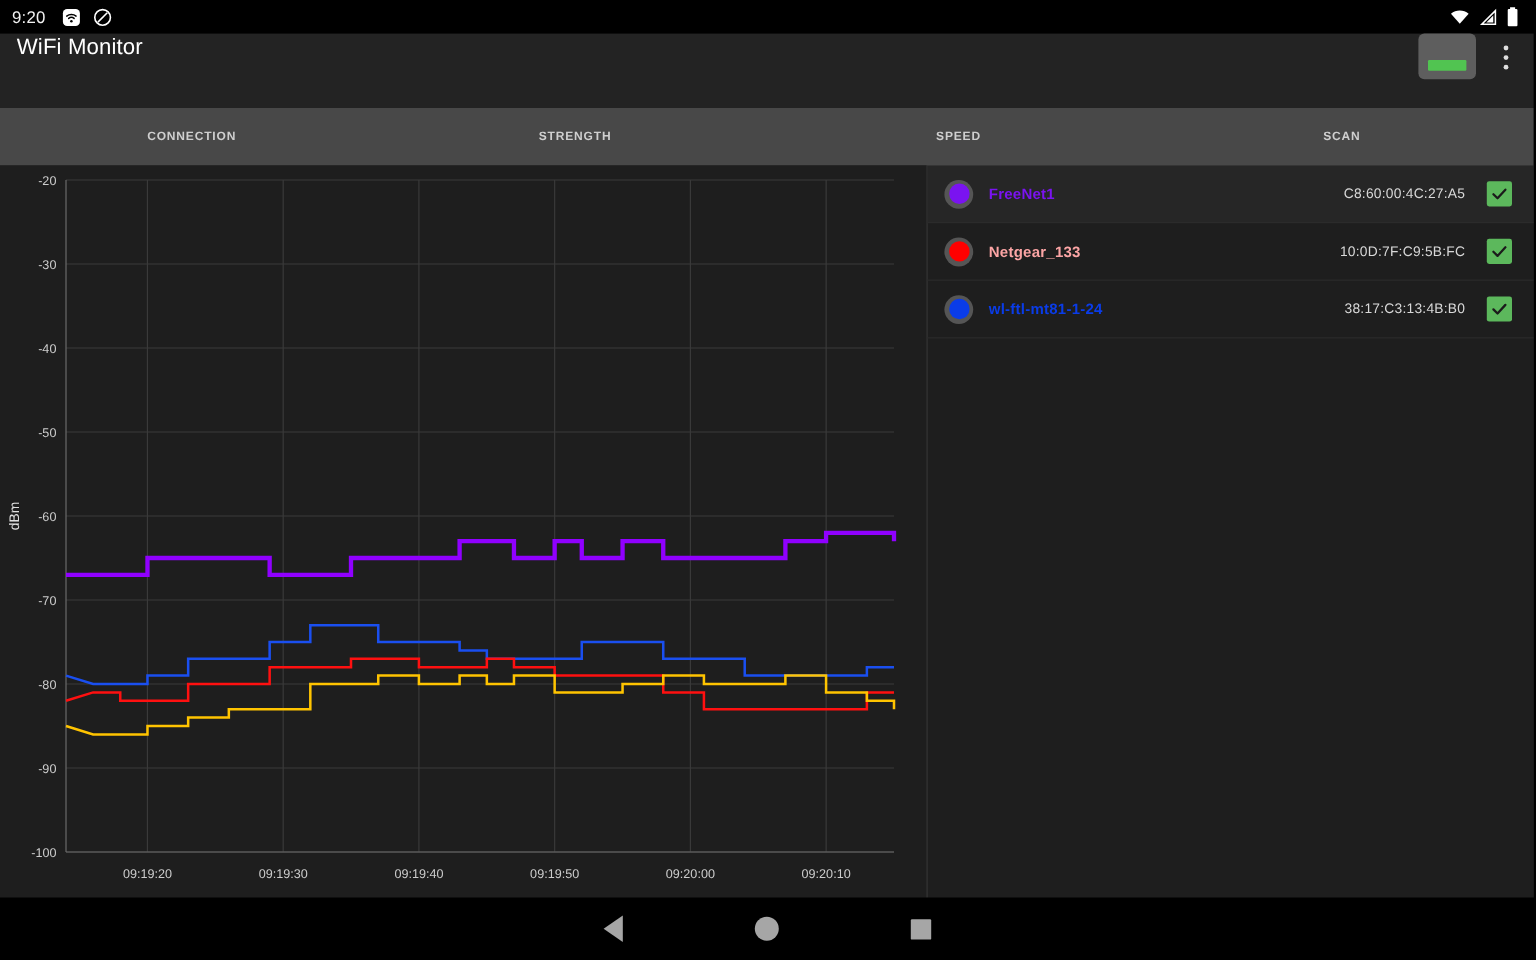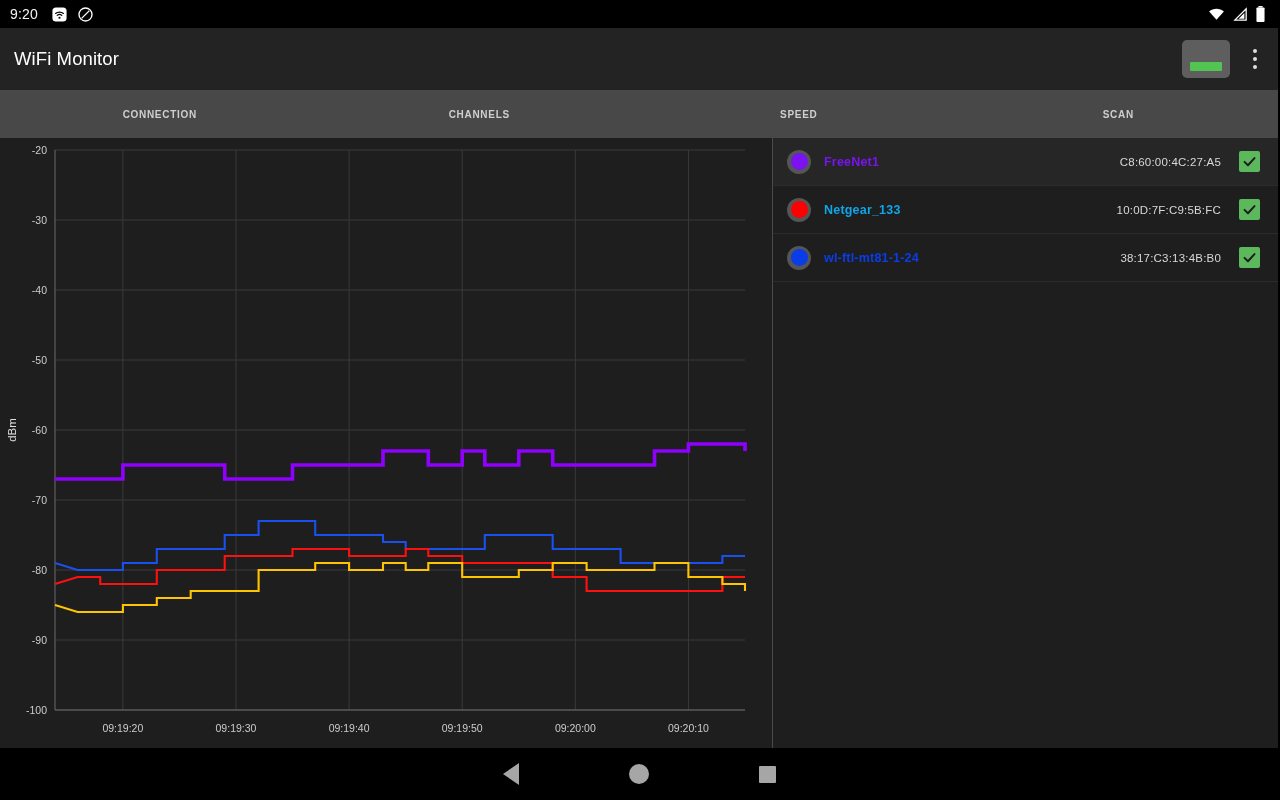--- a/index.html
+++ b/index.html
@@ -17,21 +17,21 @@
     display: flex; align-items: center; padding: 0 8px 0 10px;
     flex: 0 0 28px;
   }
   .sb-time { font-size: 14px; letter-spacing: .2px; color:#f2f2f2; }
   .sb-left-icons { display:flex; align-items:center; gap:9px; margin-left:13px; }
   .sb-spacer { flex: 1 1 auto; }
   .sb-right-icons { display:flex; align-items:center; gap:6px; padding-right:4px;}
 
   
   .appbar {
-    height: 62px; background: #232323; display:flex; align-items:center;
+    height: 62px; background: #232323; display:flex; align-items:flex-start;
     padding: 0 6px 0 14px; flex: 0 0 62px;
   }
   .app-title { color: #fff; font-size: 18.5px; font-weight: 400; letter-spacing:.1px; }
   .appbar-spacer { flex:1 1 auto; }
   .toggle-btn {
     width: 48px; height: 38px; background: #5e5e5e; border-radius: 5px;
     display:flex; align-items:flex-end; justify-content:center; padding-bottom: 7px;
     margin-right: 14px;
   }
   .toggle-bar { width: 32px; height: 9px; background:#51c451; border-radius:1px; }
@@ -140,21 +140,21 @@
       <span class="dot"></span>
     </div>
   </div>
 
   <div class="tabbar">
     <div class="tab">
       <span>CONNECTION</span>
       <span class="underline"></span>
     </div>
     <div class="tab">
-      <span>CHANNELS</span>
+      <span>STRENGTH</span>
       <span class="underline"></span>
     </div>
     <div class="tab">
       <span>SPEED</span>
       <span class="underline"></span>
     </div>
     <div class="tab">
       <span>SCAN</span>
       <span class="underline"></span>
     </div>
@@ -220,21 +220,21 @@
           <svg width="15" height="15" viewBox="0 0 24 24">
             <path d="M4 12.5 9.5 18 20 6.5" fill="none" stroke="#1b1b1b" stroke-width="3" stroke-linecap="round" stroke-linejoin="round"></path>
           </svg>
         </span>
       </div>
 
       <div class="legend-row">
         <span class="lg-dot-wrap">
           <span class="lg-dot" id="dot2" style="background: rgb(255, 0, 0);"></span>
         </span>
-        <span class="lg-name" id="name2" style="color: #0ea5e9;">Netgear_133</span>
+        <span class="lg-name" id="name2" style="color: #fca5a5;">Netgear_133</span>
         <span class="lg-spacer"></span>
         <span class="lg-mac">10:0D:7F:C9:5B:FC</span>
         <span class="lg-check">
           <svg width="15" height="15" viewBox="0 0 24 24">
             <path d="M4 12.5 9.5 18 20 6.5" fill="none" stroke="#1b1b1b" stroke-width="3" stroke-linecap="round" stroke-linejoin="round"></path>
           </svg>
         </span>
       </div>
 
       <div class="legend-row">

